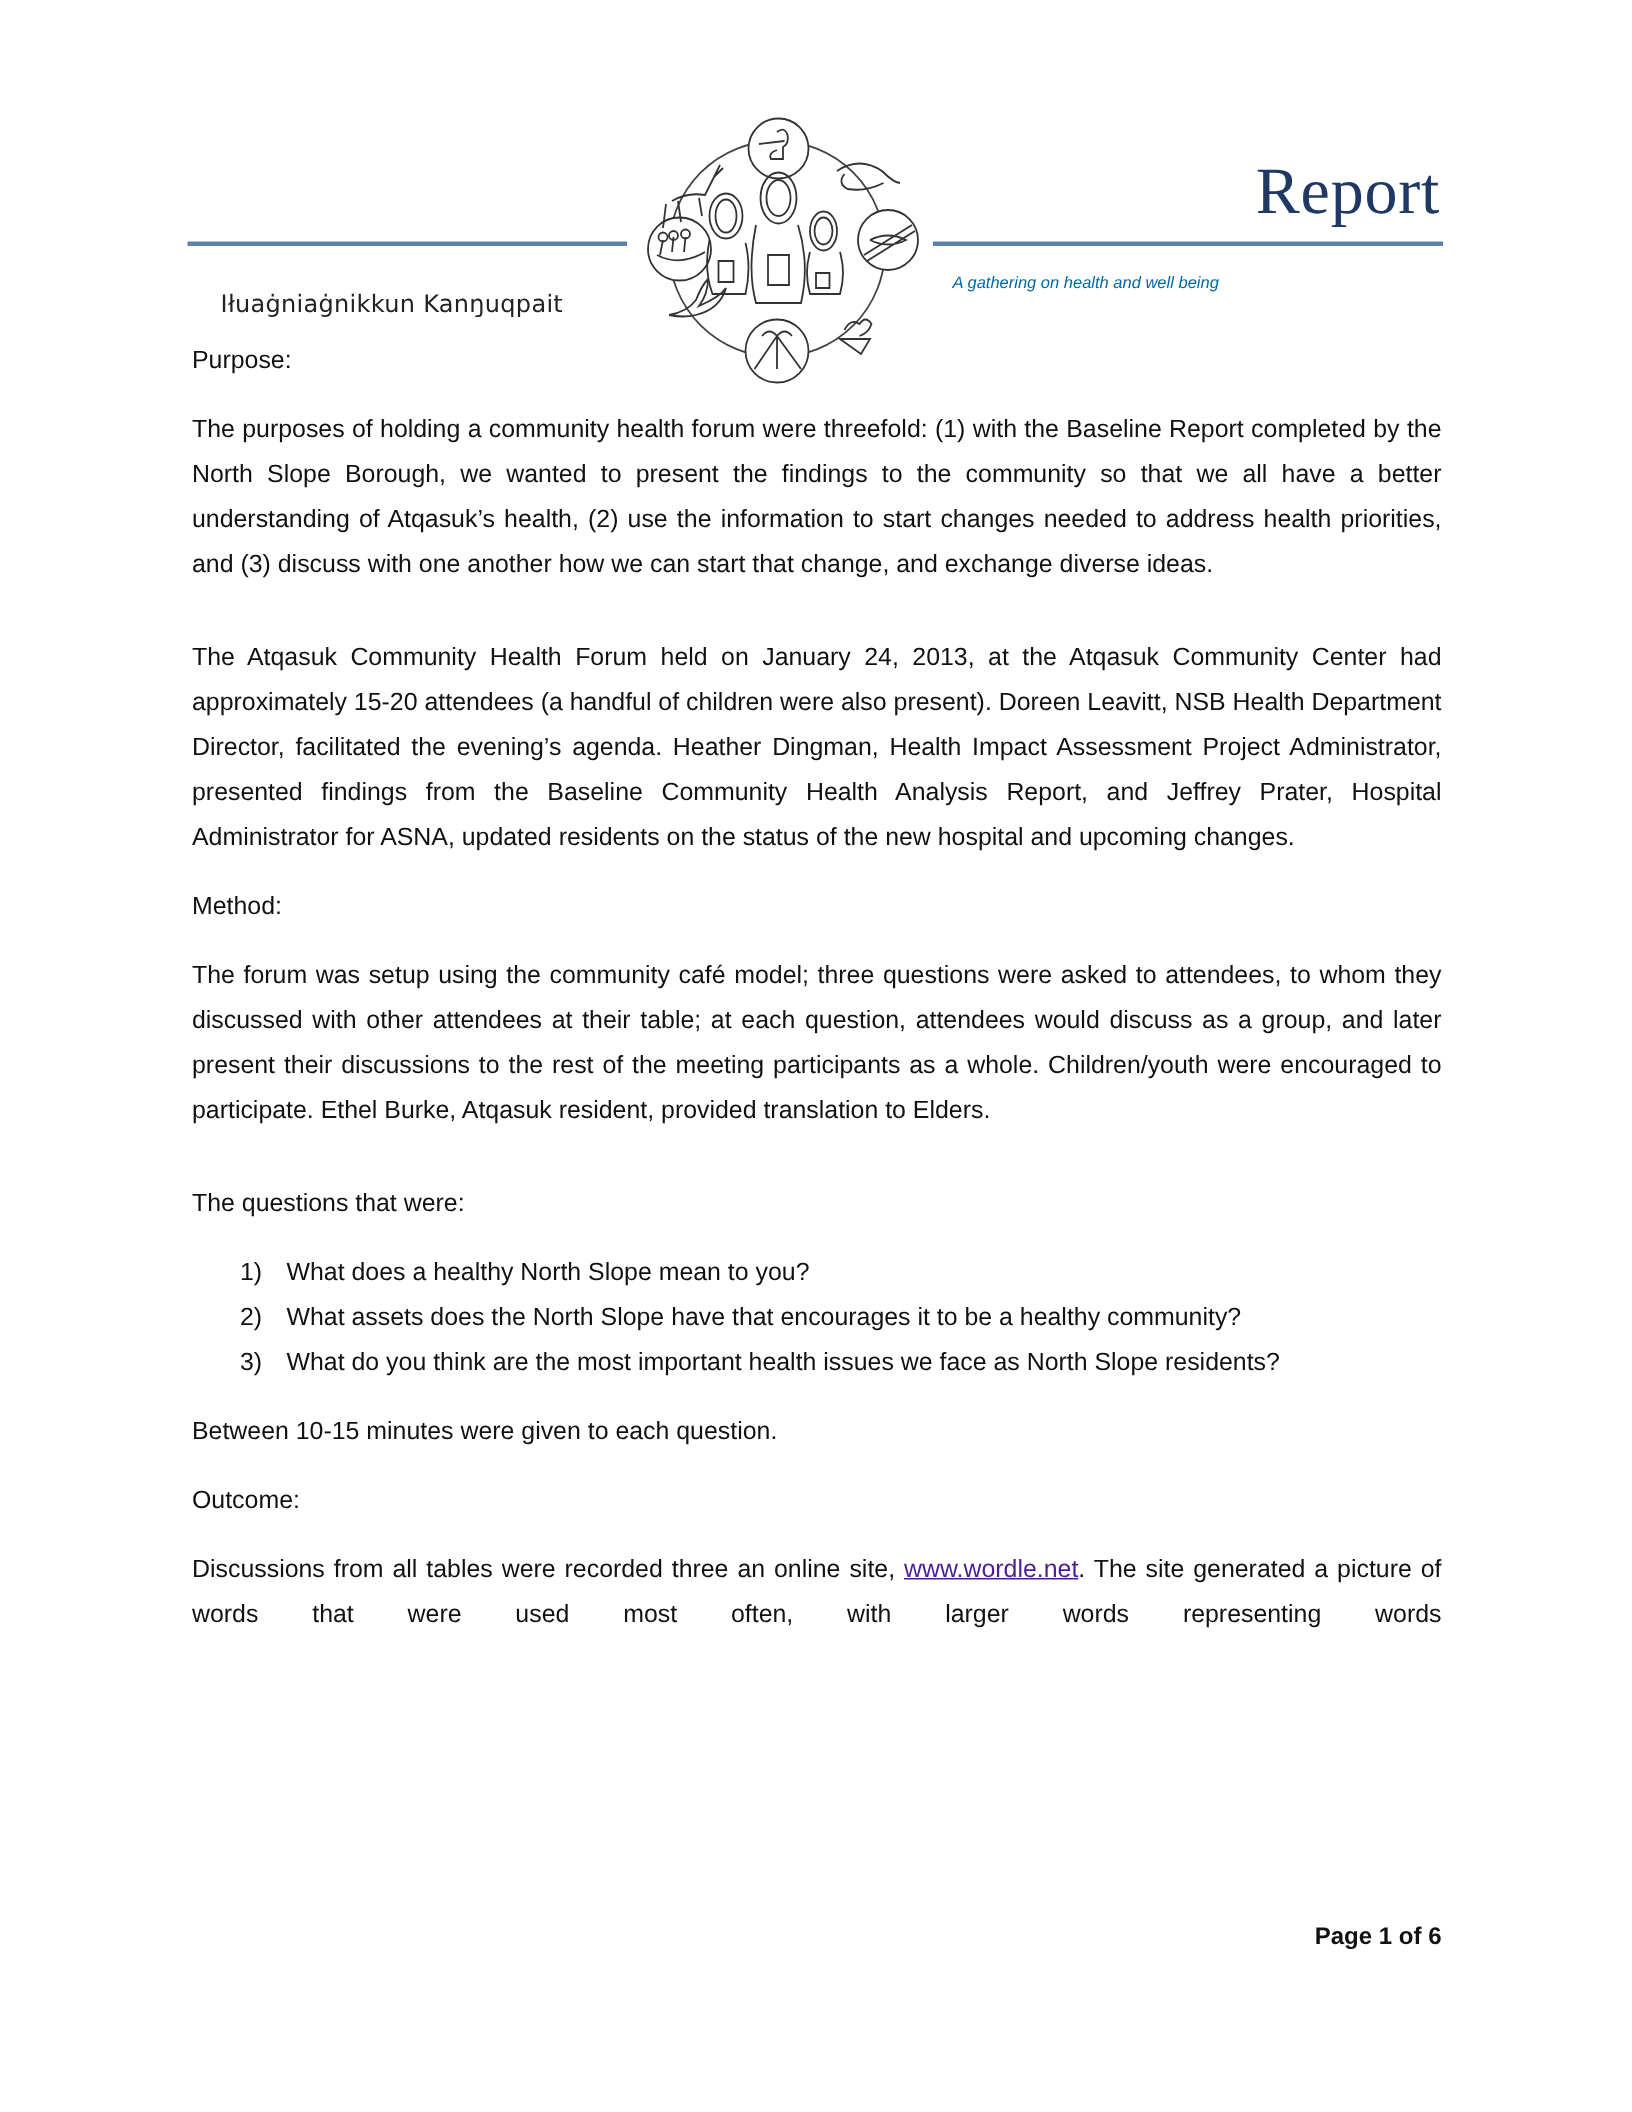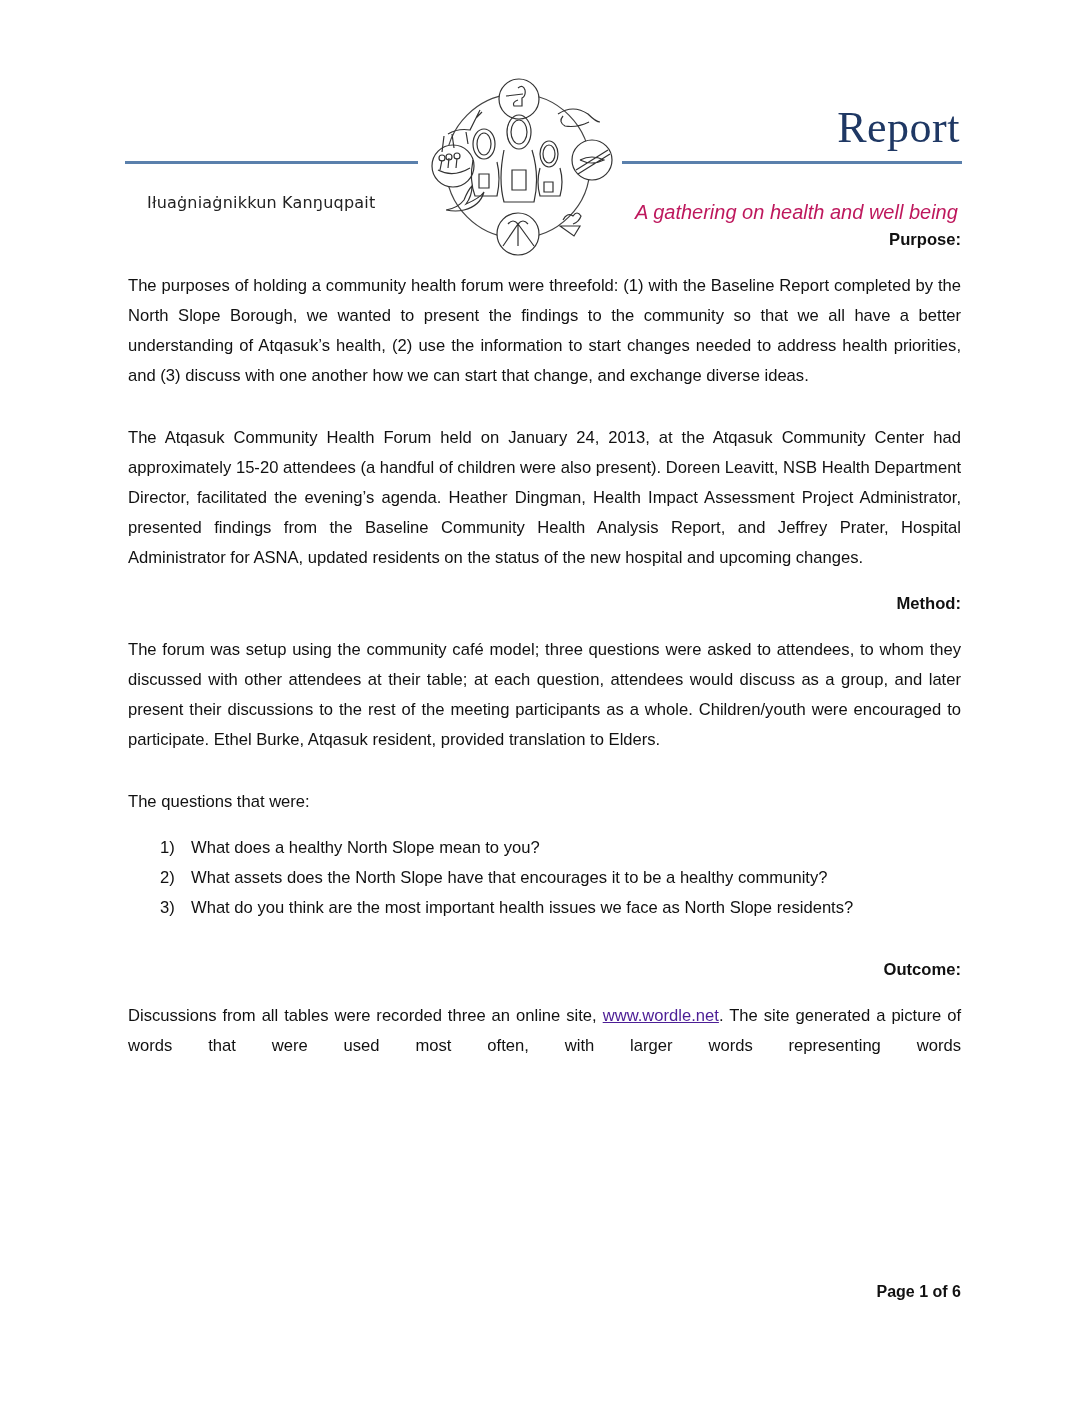--- a/index.html
+++ b/index.html
@@ -3,25 +3,25 @@
 <meta charset="utf-8">
 <style>
   html, body { margin: 0; padding: 0; background: #ffffff; }
   body { width: 1088px; height: 1408px; position: relative; overflow: hidden; font-family: "Liberation Sans", sans-serif; color: #111; }
   .header { position: absolute; left: 0; top: 0; width: 1088px; height: 230px; margin-top: 36px; }
   .rule { position: absolute; height: 3px; background: #5a80ac; }
   .rule.left { left: 125px; top: 125px; width: 293px; }
   .rule.right { left: 622px; top: 125px; width: 340px; }
   .report-title { position: absolute; right: 128px; top: 66px; font-family: "Liberation Serif", "DejaVu Serif", serif; font-size: 44px; color: #1f3864; letter-spacing: 0.5px; }
   .org-name { position: absolute; left: 147px; top: 157px; font-family: "DejaVu Sans", sans-serif; font-size: 16px; color: #222; letter-spacing: 0.2px; }
-  .tagline { position: absolute; left: 635px; top: 165px; font-style: italic; font-size: 20px; color: #be185d; }
+  .tagline { position: absolute; left: 635px; top: 147px; font-style: italic; font-size: 11px; color: #0369a1; }
   .logo { position: absolute; left: 418px; top: 38px; width: 205px; height: 185px; }
 
   .content { position: absolute; left: 128px; top: 225px; width: 833px; font-family: "Liberation Sans", sans-serif; font-size: 16.6px; line-height: 30px; }
-  .content h3 { margin: 0; font-size: 16.6px; font-weight: bold; line-height: 30px; text-align: right; }
+  .content h3 { margin: 0; font-size: 16.6px; font-weight: normal; line-height: 30px; }
   .content p { margin: 0; text-align: justify; }
   .sp-h { height: 16px; }
   .sp-p { height: 16px; }
   ol.questions { list-style: none; margin: 0; padding: 0; }
   ol.questions li { position: relative; padding-left: 63px; text-align: justify; }
   ol.questions li .num { position: absolute; left: 32px; top: 0; }
   .para-last { text-align: justify; text-align-last: justify; }
   a.link { color: #4c1d95; text-decoration: underline; }
   .footer { position: absolute; right: 127px; top: 1283px; font-size: 16px; font-weight: bold; }
 </style>
@@ -108,20 +108,21 @@
       <li>
         <span class="num">2)</span>
         <span>What assets does the North Slope have that encourages it to be a healthy community?</span>
       </li>
       <li>
         <span class="num">3)</span>
         <span>What do you think are the most important health issues we face as North Slope residents?</span>
       </li>
     </ol>
     <div class="sp-h"></div>
+    <p>Between 10-15 minutes were given to each question.</p>
   </section>
   <div class="sp-p"></div>
 
   <section>
     <h3>Outcome:</h3>
     <div class="sp-h"></div>
     <p class="para-last"><span>Discussions from all tables were recorded three an online site, </span><a class="link">www.wordle.net</a><span>. The site generated a picture of words that were used most often, with larger words representing words</span></p>
   </section>
 </div>
 

